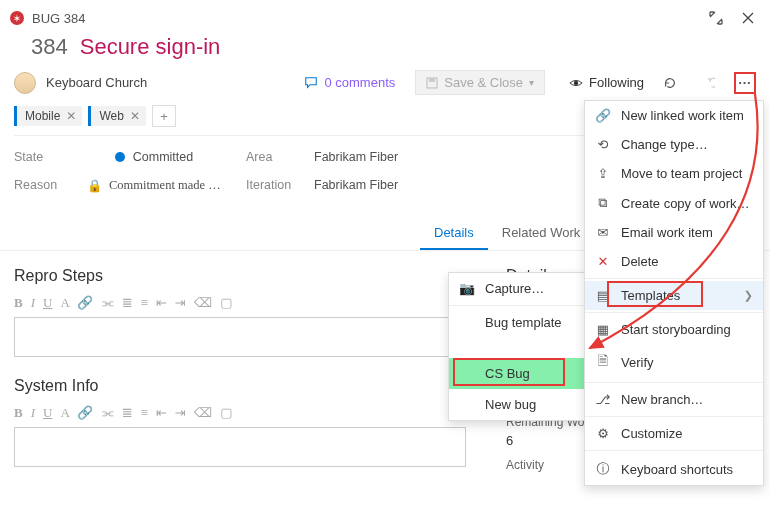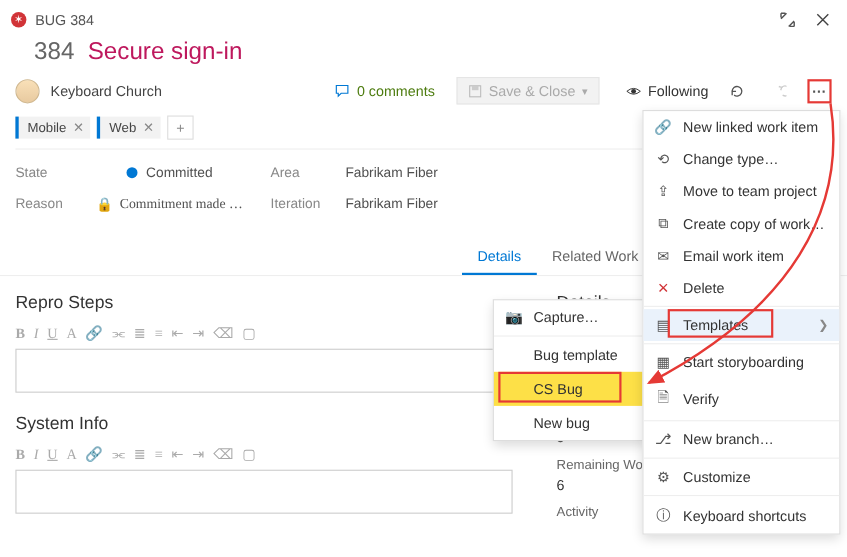--- a/index.html
+++ b/index.html
@@ -55,21 +55,21 @@
     gap: 10px;
   }
   .avatar {
     width: 22px; height: 22px; border-radius: 50%;
     background: linear-gradient(#f9e0b8,#e8caa0);
     display: inline-block;
     border: 1px solid #d0b890;
   }
   .assignee { color: #444; }
   .meta-row .spacer { flex: 1; }
-  .comments { color: #4d7c0f; display: flex; align-items: center; gap: 6px; margin-right: 10px;}
+  .comments { color: #8b5cf6; display: flex; align-items: center; gap: 6px; margin-right: 10px;}
   .btn-saveclose {
     background: #f2f2f2;
     border: 1px solid #e5e5e5;
     color: #aaa;
     padding: 4px 10px;
     display: inline-flex;
     align-items: center;
     gap: 6px;
     font-size: 13px;
   }
@@ -216,21 +216,21 @@
   }
   .sub-item {
     display: flex;
     align-items: center;
     gap: 10px;
     padding: 8px 10px;
     font-size: 13px;
     color: #333;
     cursor: pointer;
   }
-  .sub-item.hovered { background: #fde047; }
+  .sub-item.hovered { background: #86efac; margin-top: 20px; }
   .sub-item .si-icon { width: 16px; color: #666; text-align: center;}
   .sub-item .hl {
     position: absolute;
     border: 2px solid #e53935;
     pointer-events: none;
   }
   .sub-sep { height: 1px; background: #eee; margin: 1px 0; }
 
   
   .arrow-svg {

